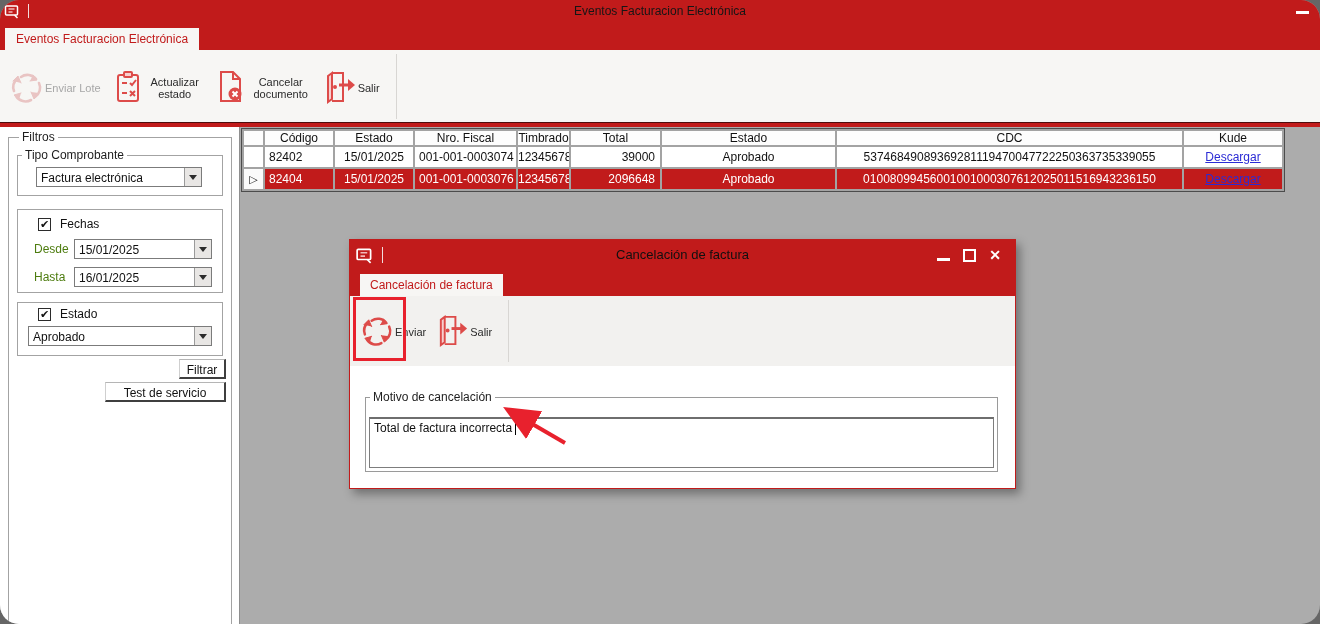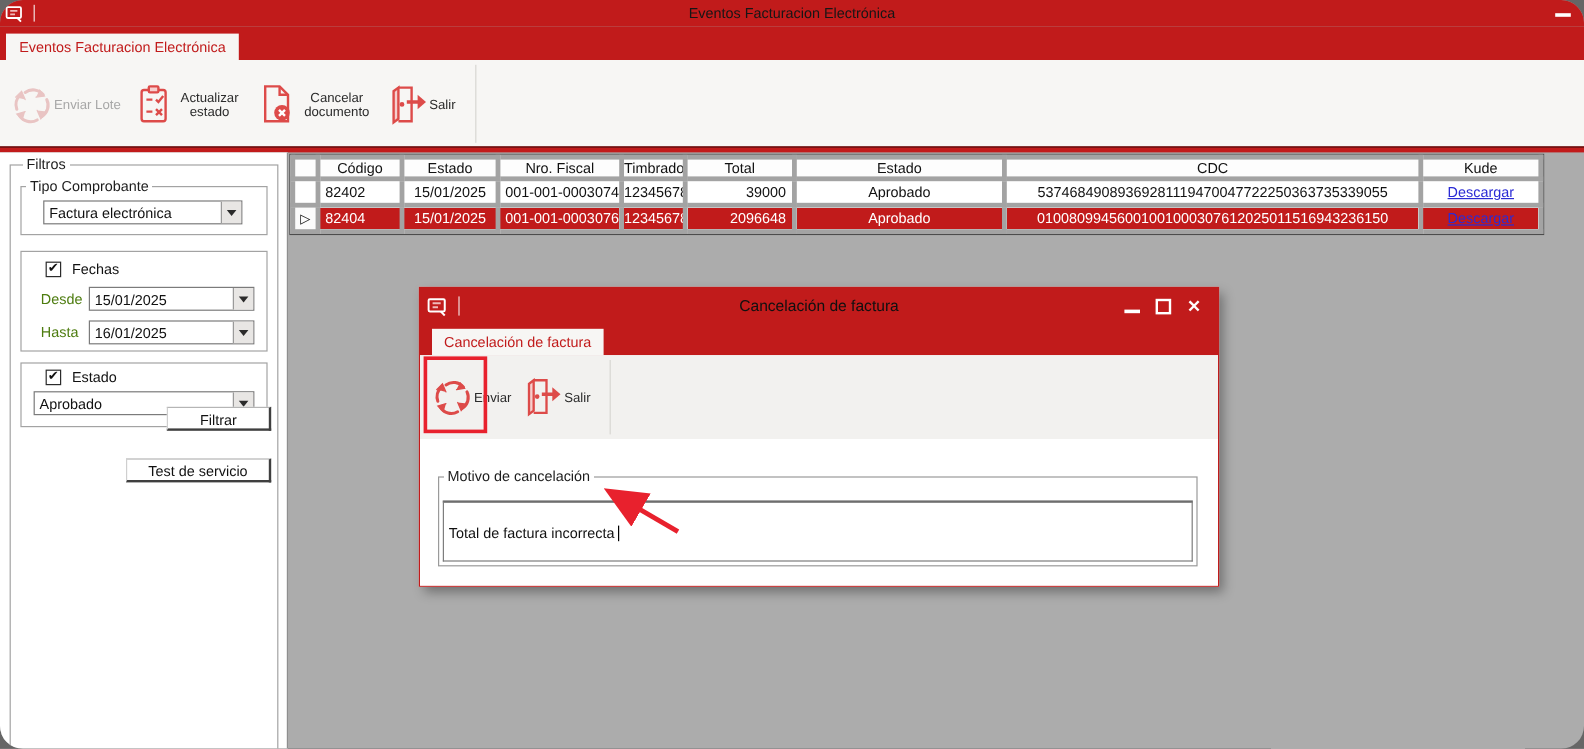--- a/index.html
+++ b/index.html
@@ -44,27 +44,27 @@
   .grp-fechas{margin:13px 2px 0; height:84px;}
   .chk-row{display:flex; align-items:center; margin:7px 0 0 20px;}
   .chk{width:13px; height:13px; border:1px solid #2b2b2b; background:#fff; font-size:11px; line-height:11px; text-align:center; color:#111; margin-right:9px;}
   .chk-label{font-size:12px; color:#111;}
   .date-row{display:flex; align-items:center; margin:8px 0 0 16px;}
   .date-label{width:40px; font-size:12px; color:#4d7c0f;}
   .date-combo{width:138px;}
   .grp-estado{margin:9px 2px 0; height:54px;}
   .estado-combo{margin:5px 0 0 10px; width:184px;}
   .btn3d{position:absolute; height:20px; background:#fff; border-top:1px solid #b5b5b5; border-left:1px solid #cfcfcf; border-right:2px solid #3f3f3f; border-bottom:2px solid #3f3f3f; font-size:12px; color:#111; text-align:center; padding-top:3px; cursor:default;}
-  .btn-filtrar{right:13px; top:212px; width:87px;}
+  .btn-filtrar{right:13px; top:232px; width:47px;}
   .btn-test{right:13px; top:255px; width:121px;}
 
   
   .grid{position:absolute; left:241px; top:128px; z-index:1; border:1px solid #4c4c4c; background:#fff;}
   table{border-collapse:collapse; table-layout:fixed; width:1040px; font-size:12px;}
-  th,td{border:4px solid #a3a3a3; overflow:hidden; white-space:nowrap;}
+  th,td{border:2px solid #a3a3a3; overflow:hidden; white-space:nowrap;}
   th{height:16px; font-weight:normal; color:#111; background:#FDFDFD; text-align:center;}
   td{height:22px; color:#111; background:#fff;}
   .c-left{text-align:left; padding-left:4px;}
   .c-center{text-align:center;}
   .c-right{text-align:right; padding-right:5px;}
   tr.selected td{background:var(--red); color:#fff;}
   tr.selected td.selcell{background:#FBFBFB; color:#111;}
   .selcell{text-align:center; font-size:11px; color:#111;}
   a.dl{color:var(--link); text-decoration:underline;}
 
@@ -79,21 +79,21 @@
   .ctl-max{width:13px; height:13px; border:2px solid #fff;}
   .ctl-close{color:#fff; font-size:14px; font-weight:bold; line-height:14px;}
   .dlg-tabstrip{height:26px; background:var(--red);}
   .dlg-tab{display:inline-block; margin:4px 0 0 10px; height:22px; background:var(--tbbg); color:var(--red); font-size:12px; padding:4px 10px 0;}
   .dlg-toolbar{position:relative; height:70px; background:#F2F1EF; display:flex; padding-left:7px;}
   .dlg-toolbar .tb-btn{min-width:44px; padding-top:4px;}
   .dlg-toolbar .tb-btn svg{width:35px; height:35px;}
   .ann-box{position:absolute; left:3px; top:1px; width:53px; height:64px; border:3px solid var(--ann); z-index:3;}
   .dlg-body{position:relative; height:122px; background:#fff;}
   .grp-motivo{position:absolute; left:15px; right:17px; top:24px; height:82px; border:1px solid #9a9a9a;}
-  .motivo-box{position:absolute; left:3px; right:3px; top:13px; bottom:3px; border:1px solid #7d7d7d; border-top:2px solid #6e6e6e; background:#fff; font-size:12px; color:#111; padding:18px 4px;}
+  .motivo-box{position:absolute; left:3px; right:3px; top:13px; bottom:3px; border:1px solid #7d7d7d; border-top:2px solid #6e6e6e; background:#fff; font-size:12px; color:#111; padding:2px 4px;}
   .caret{display:inline-block; width:1px; height:13px; background:#000; margin-left:3px; vertical-align:text-bottom;}
 
   .overlay{position:absolute; left:0; top:0; width:1320px; height:624px; pointer-events:none; z-index:50;}
 </style>
 </head>
 <body>
 
 <svg width="0" height="0" style="position:absolute">
   <defs>
     <g id="icon-sync" fill="none" stroke="currentColor" stroke-width="2.6" stroke-linecap="round">

